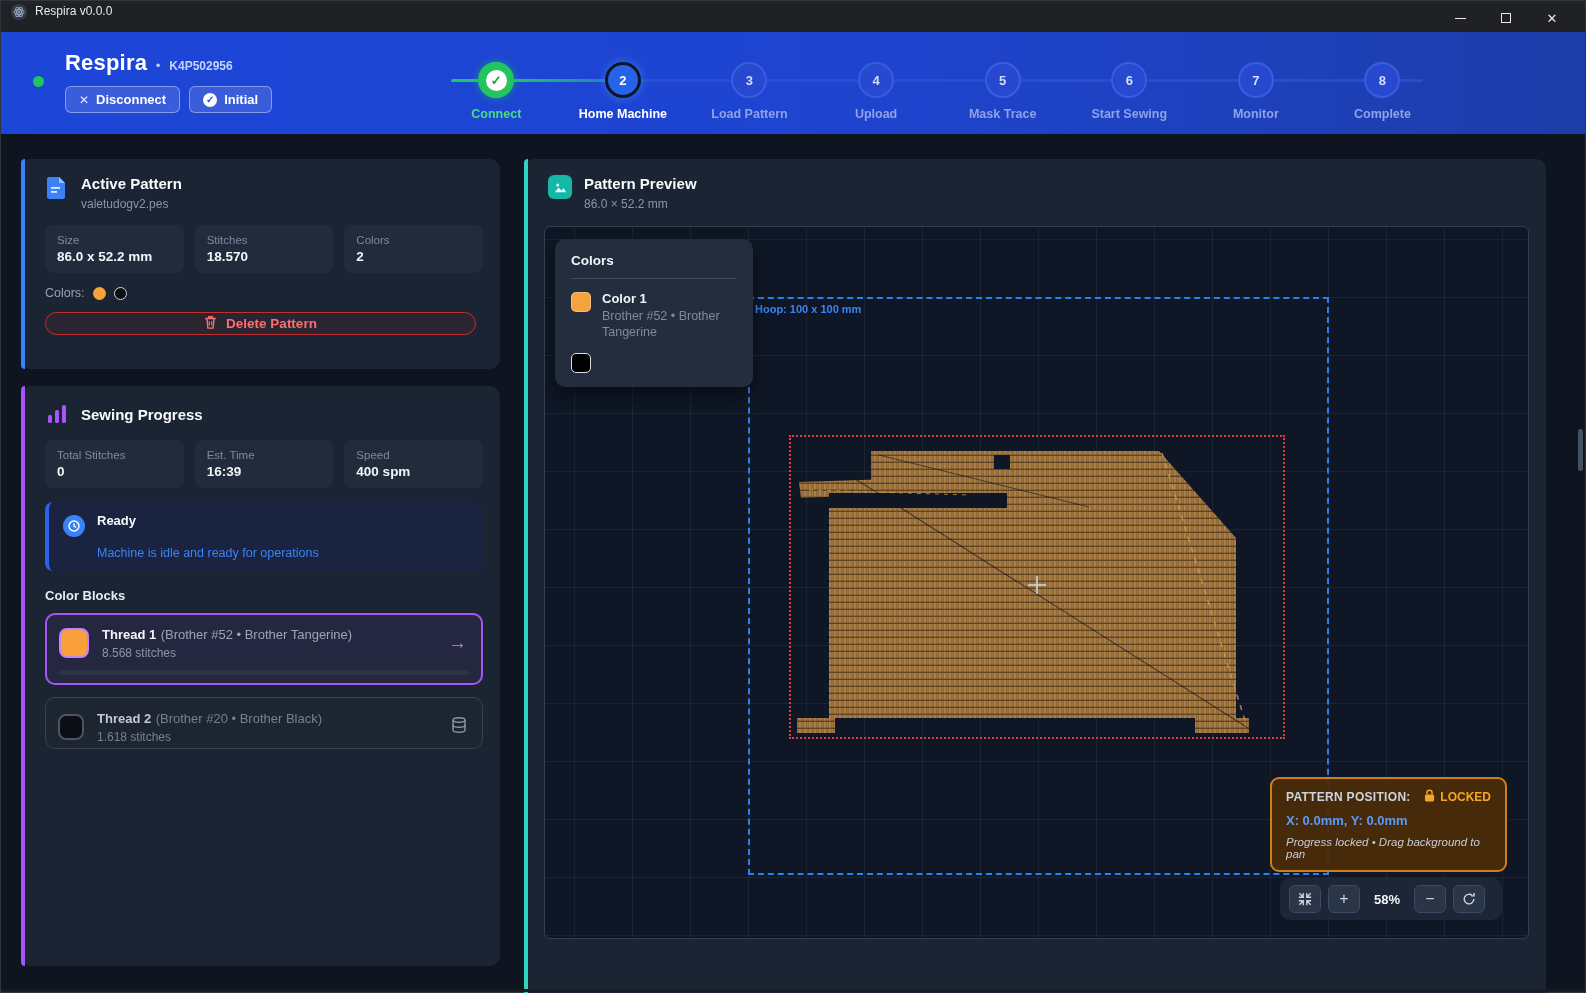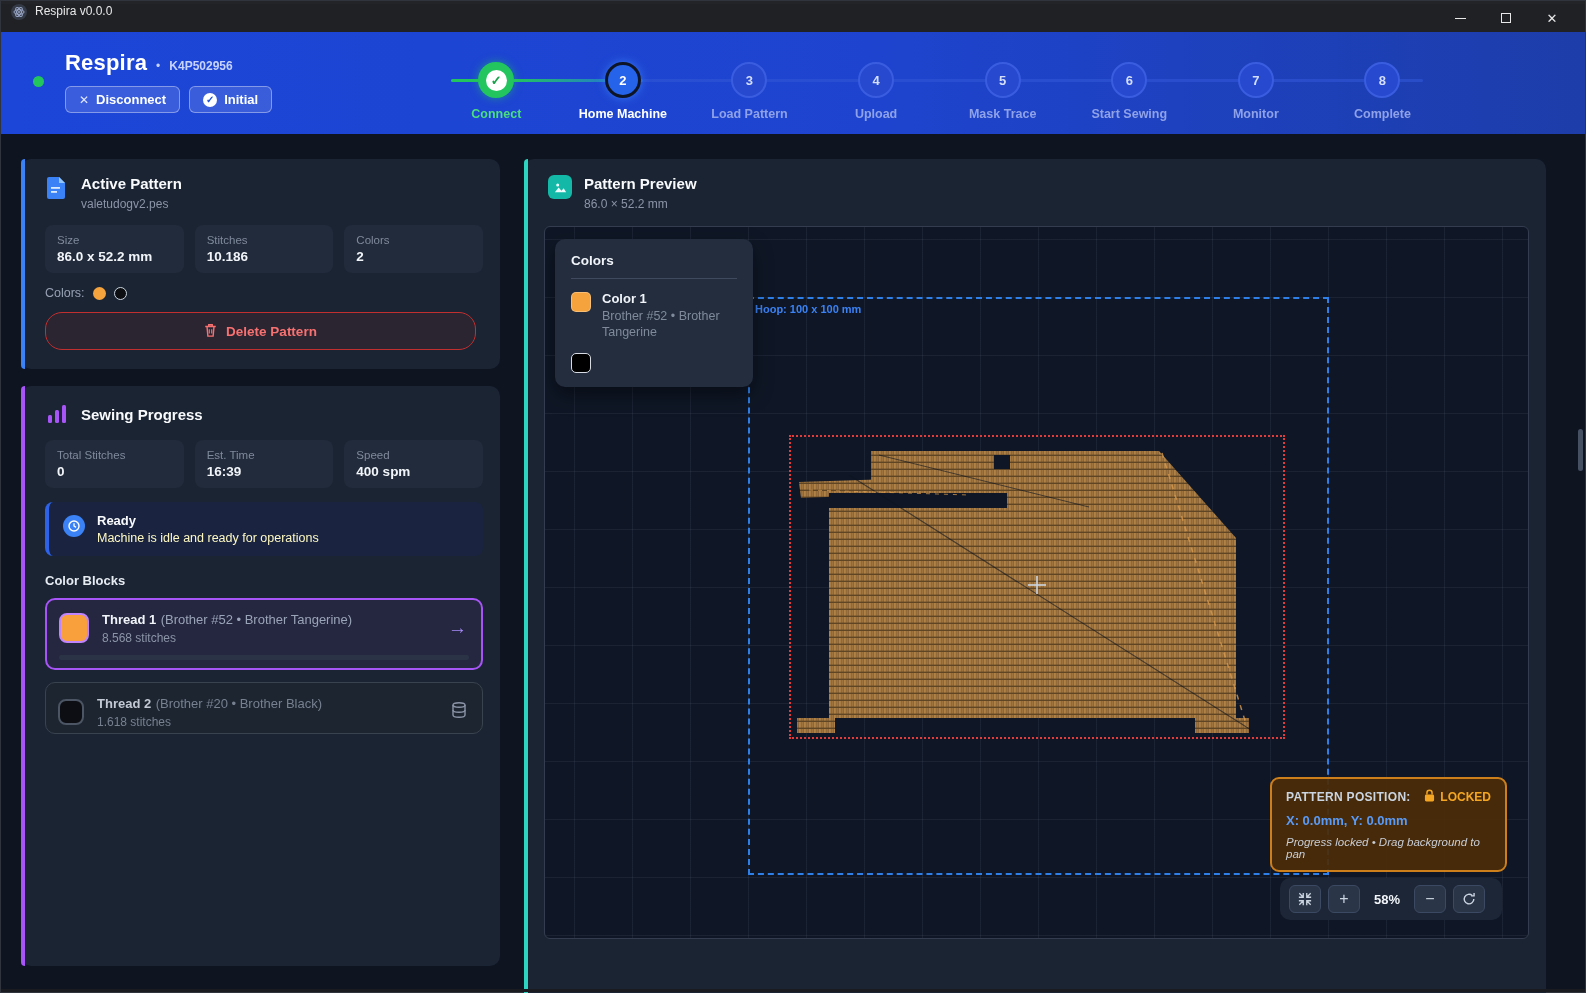--- a/index.html
+++ b/index.html
@@ -65,32 +65,32 @@
   .card-title { font-size:15px; font-weight:bold; color:#f8fafc; }
   .card-sub { font-size:12px; color:#8b95a7; margin-top:5px; }
   .stat-row { display:flex; gap:11px; padding:14px 17px 0 24px; }
   .stat-box { flex:1; background:#222b3b; border-radius:8px; padding:9px 12px; }
   .stat-label { font-size:11.5px; color:#7f8a9c; }
   .stat-value { font-size:13.5px; font-weight:bold; color:#f1f5f9; margin-top:3px; }
   .colors-row { display:flex; align-items:center; gap:8px; padding:13px 24px 0 24px; font-size:12.5px; color:#97a1b3; }
   .cdot { width:13px; height:13px; border-radius:50%; display:inline-block; }
   .cdot-orange { background:#f5a33c; }
   .cdot-black { background:#0c0e12; border:1.5px solid #cbd5e1; }
-  .delete-btn { margin:12px 12px 0 24px; width:431px; height:38px; border:1px solid #c22f2f;
+  .delete-btn { margin:12px 12px 0 24px; width:431px; height:23px; border:1px solid #c22f2f;
                 background:rgba(190,40,40,.10); border-radius:17px; display:flex; align-items:center;
                 justify-content:center; gap:9px; color:#f87171; font-size:13.5px; font-weight:bold; cursor:default; }
 
   
   .card-sewing { left:20px; top:252px; width:479px; height:580px; }
   .status-box { margin:14px 17px 0 24px; width:438px; background:#1a2440; border-left:4px solid #2e62e8;
                 border-radius:8px; display:flex; gap:12px; padding:11px 14px; align-items:flex-start; }
   .clock-circle { width:22px; height:22px; border-radius:50%; background:#3b82f6; display:flex;
                   align-items:center; justify-content:center; flex:none; margin-top:2px; }
   .status-title { font-size:13px; font-weight:bold; color:#f8fafc; }
-  .status-desc { font-size:12.5px; color:#fef9c3; margin-top:3px; }
+  .status-desc { font-size:12.5px; color:#3b82f6; margin-top:18px; }
   .cb-label { padding:17px 24px 0 24px; font-size:13px; font-weight:bold; color:#e7ecf3; }
   .thread { margin:10px 17px 0 24px; width:438px; border-radius:10px; position:relative; }
   .thread1 { border:2px solid #a855f7; background:rgba(168,85,247,.07); height:72px; }
   .thread2 { border:1px solid #39424f; background:#1d2531; height:52px; margin-top:12px; }
   .thread-inner { display:flex; align-items:center; gap:13px; padding:10px 14px 0 12px; }
   .swatch { width:30px; height:30px; border-radius:8px; flex:none; }
   .swatch1 { background:#f9a03c; border:2px solid #c084fc; }
   .swatch2 { width:26px; height:26px; background:#0c0e13; border:2px solid #4b5563; }
   .thread-name { font-size:13px; font-weight:bold; color:#f1f5f9; }
   .thread-detail { font-size:13px; color:#9aa4b8; font-weight:normal; }
@@ -262,21 +262,21 @@
           <div class="card-sub">valetudogv2.pes</div>
         </div>
       </div>
       <div class="stat-row">
         <div class="stat-box">
           <div class="stat-label">Size</div>
           <div class="stat-value">86.0 x 52.2 mm</div>
         </div>
         <div class="stat-box">
           <div class="stat-label">Stitches</div>
-          <div class="stat-value">10.186</div>
+          <div class="stat-value">18.570</div>
         </div>
         <div class="stat-box">
           <div class="stat-label">Colors</div>
           <div class="stat-value">2</div>
         </div>
       </div>
       <div class="colors-row">
         <span>Colors:</span>
         <span class="cdot cdot-orange"></span>
         <span class="cdot cdot-black"></span>

